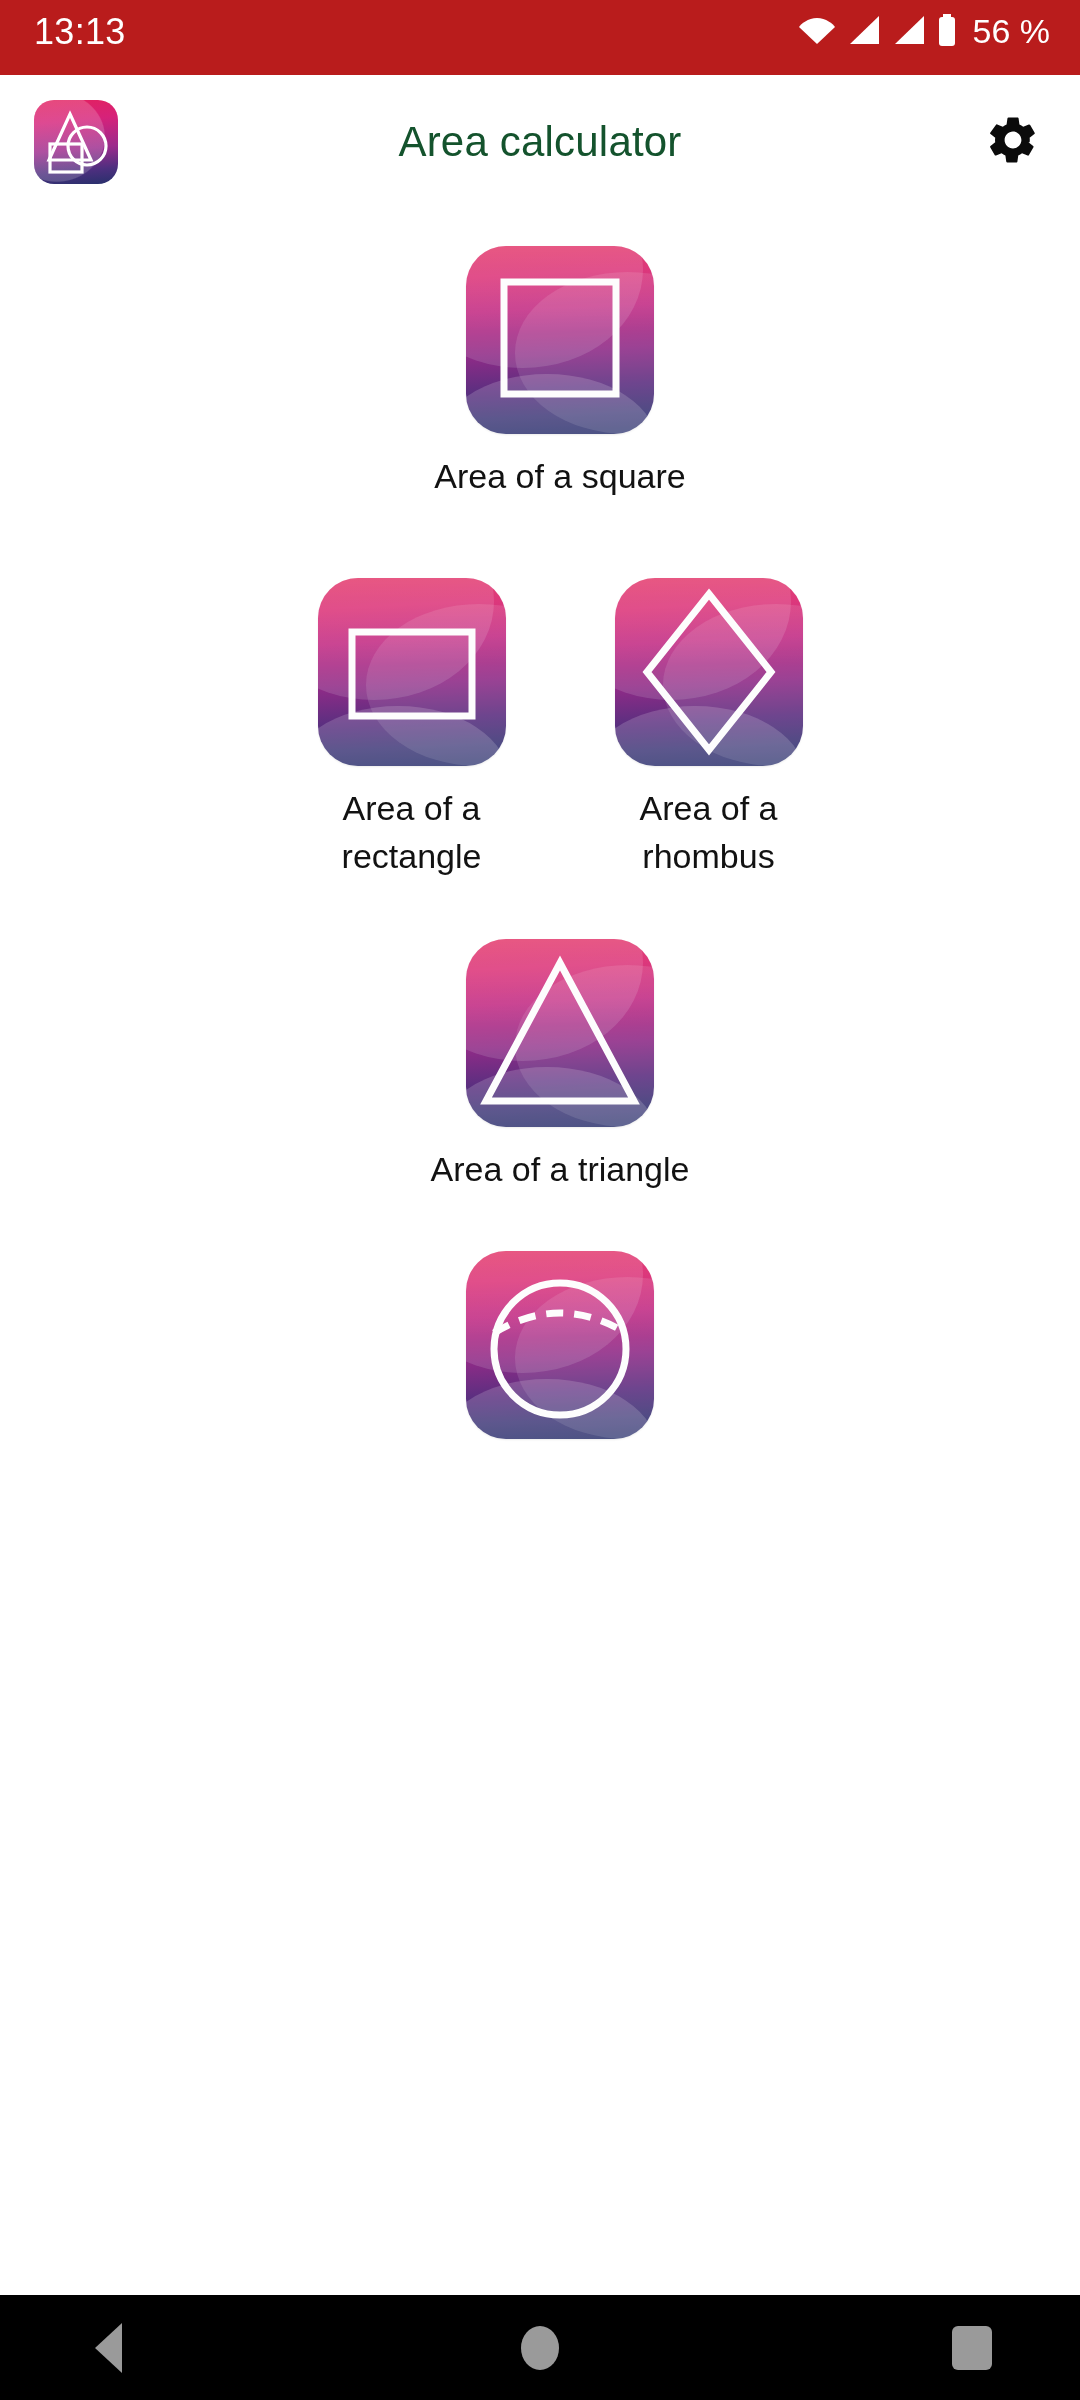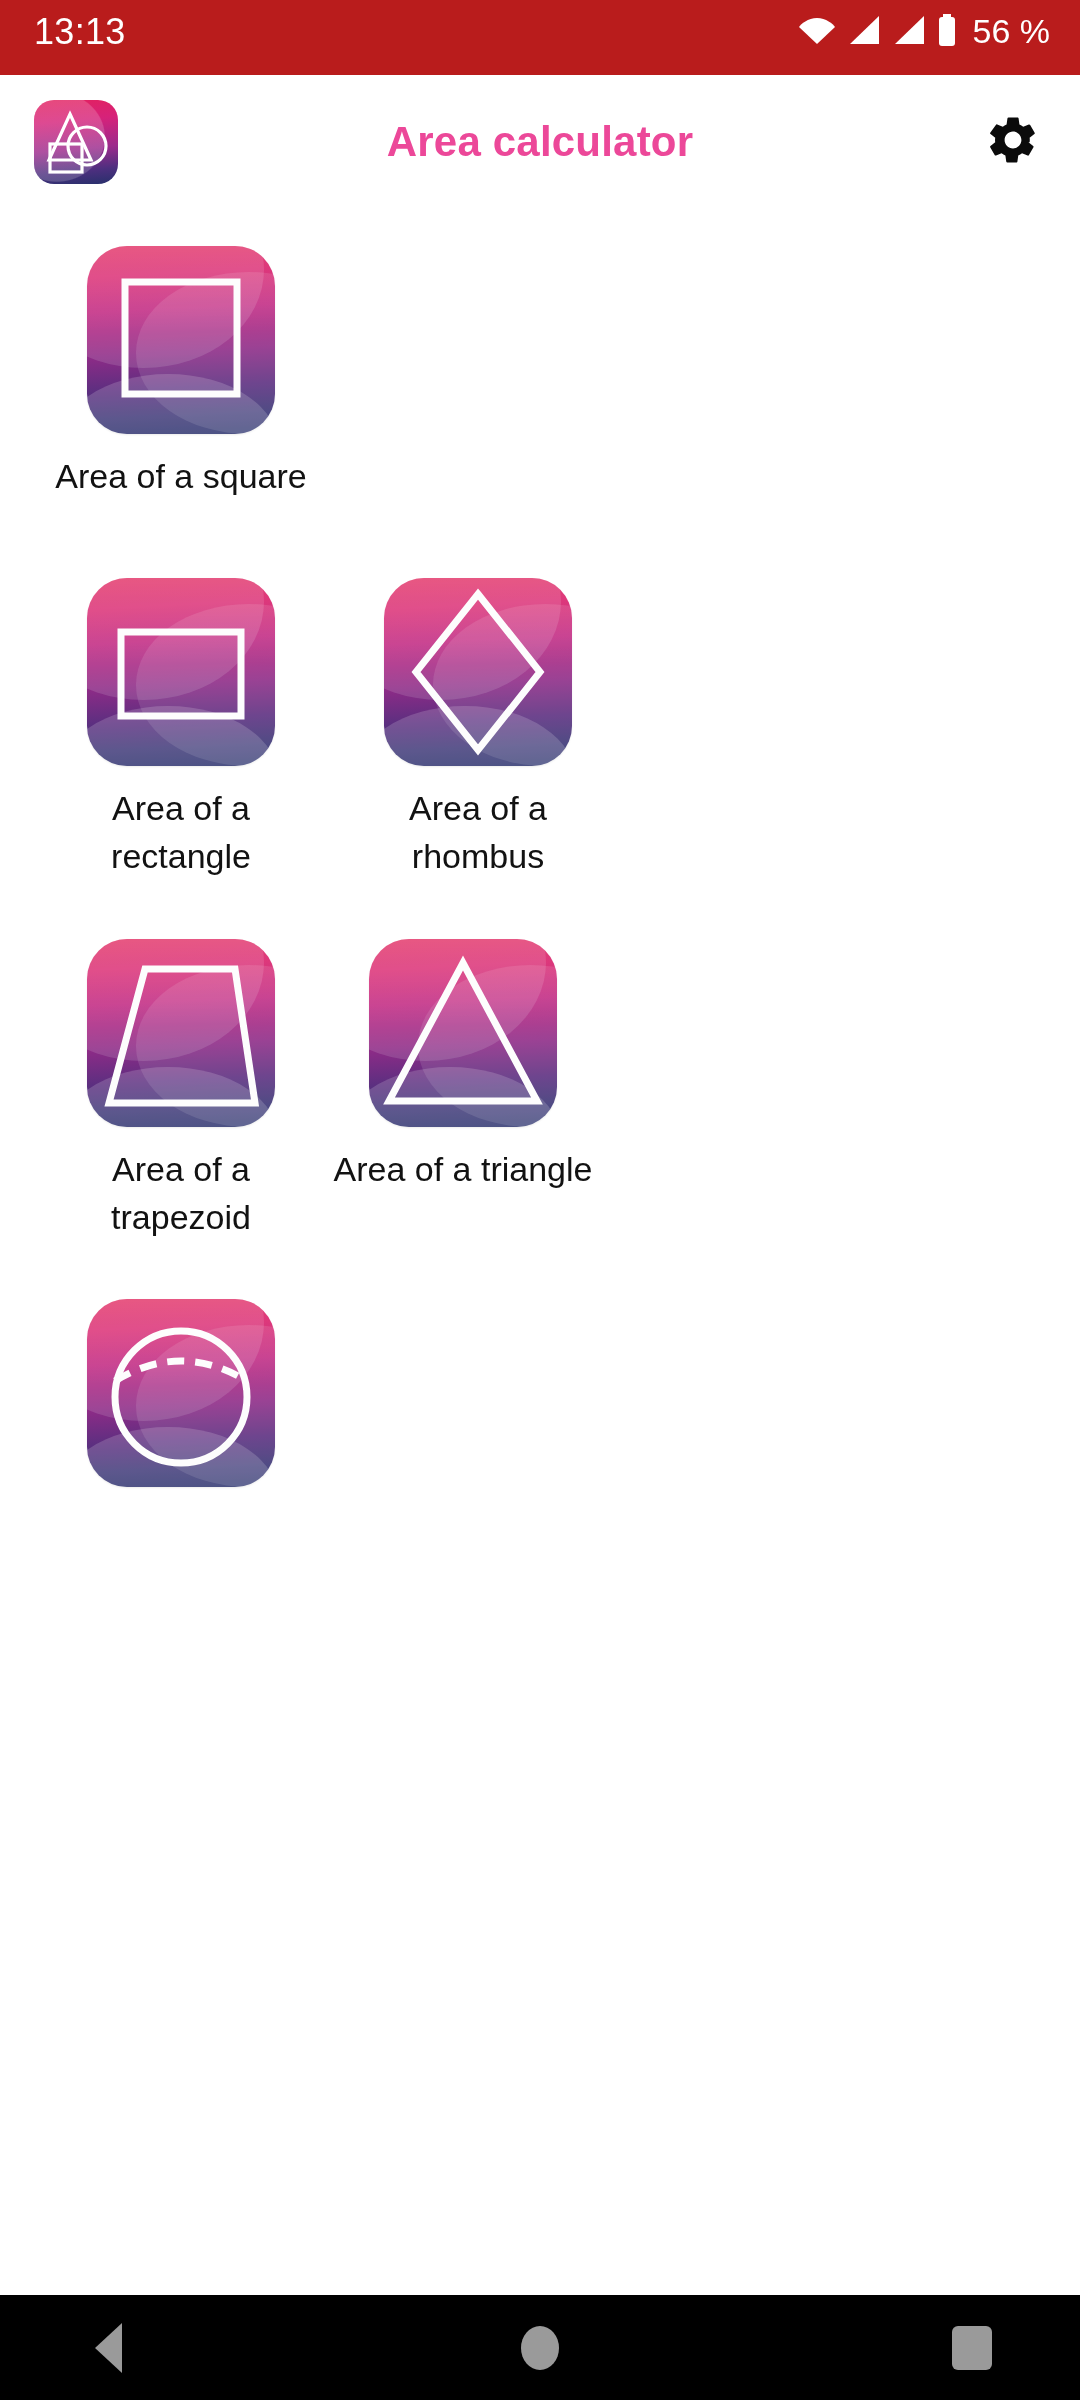--- a/index.html
+++ b/index.html
@@ -62,41 +62,41 @@
     top:-8%;
     background:radial-gradient(ellipse at 30% 35%, rgba(255,255,255,0.18) 0%, rgba(255,255,255,0.18) 38%, rgba(255,255,255,0) 39%);
   }
   .app-icon svg { position:absolute; inset:0; width:100%; height:100%; }
 
   .appbar-title {
     position:absolute;
     left:0; right:0;
     text-align:center;
     font-size:42px;
-    font-weight:bold;
-    color:#ec4899;
+    font-weight:normal;
+    color:#14532d;
     letter-spacing:0.2px;
     pointer-events:none;
   }
   .gear-btn {
     margin-left:auto;
     width:66px; height:66px;
     display:flex; align-items:center; justify-content:center;
     flex:0 0 auto;
     position:relative;
     z-index:2;
   }
 
   
   .grid {
     padding:14px 0 0 0;
   }
   .row {
     display:flex;
-    justify-content:flex-start;
+    justify-content:center;
     margin-left:40px;
   }
   .cell {
     width:282px;
     display:flex;
     flex-direction:column;
     align-items:center;
     padding-top:24px;
   }
   .row.r1 .cell { padding-top:24px; }
@@ -295,32 +295,20 @@
   </div>
 
   <div class="row r3">
     <div class="cell">
       <div class="tile">
         <div class="hl1"></div>
           <div class="hl2"></div>
           <div class="hl3"></div>
           <div class="glass"></div>
         <svg class="shape" viewBox="0 0 188 188">
-          <path d="M58 30 L148 30 L168 164 L22 164 Z" fill="none" stroke="#fdfdfd" stroke-width="7"></path>
-        </svg>
-      </div>
-      <div class="label">Area of a trapezoid</div>
-    </div>
-    <div class="cell">
-      <div class="tile">
-        <div class="hl1"></div>
-          <div class="hl2"></div>
-          <div class="hl3"></div>
-          <div class="glass"></div>
-        <svg class="shape" viewBox="0 0 188 188">
           <path d="M94 24 L168 162 L20 162 Z" fill="none" stroke="#fdfdfd" stroke-width="7"></path>
         </svg>
       </div>
       <div class="label">Area of a triangle</div>
     </div>
   </div>
 
   <div class="row r4">
     <div class="cell">
       <div class="tile">

